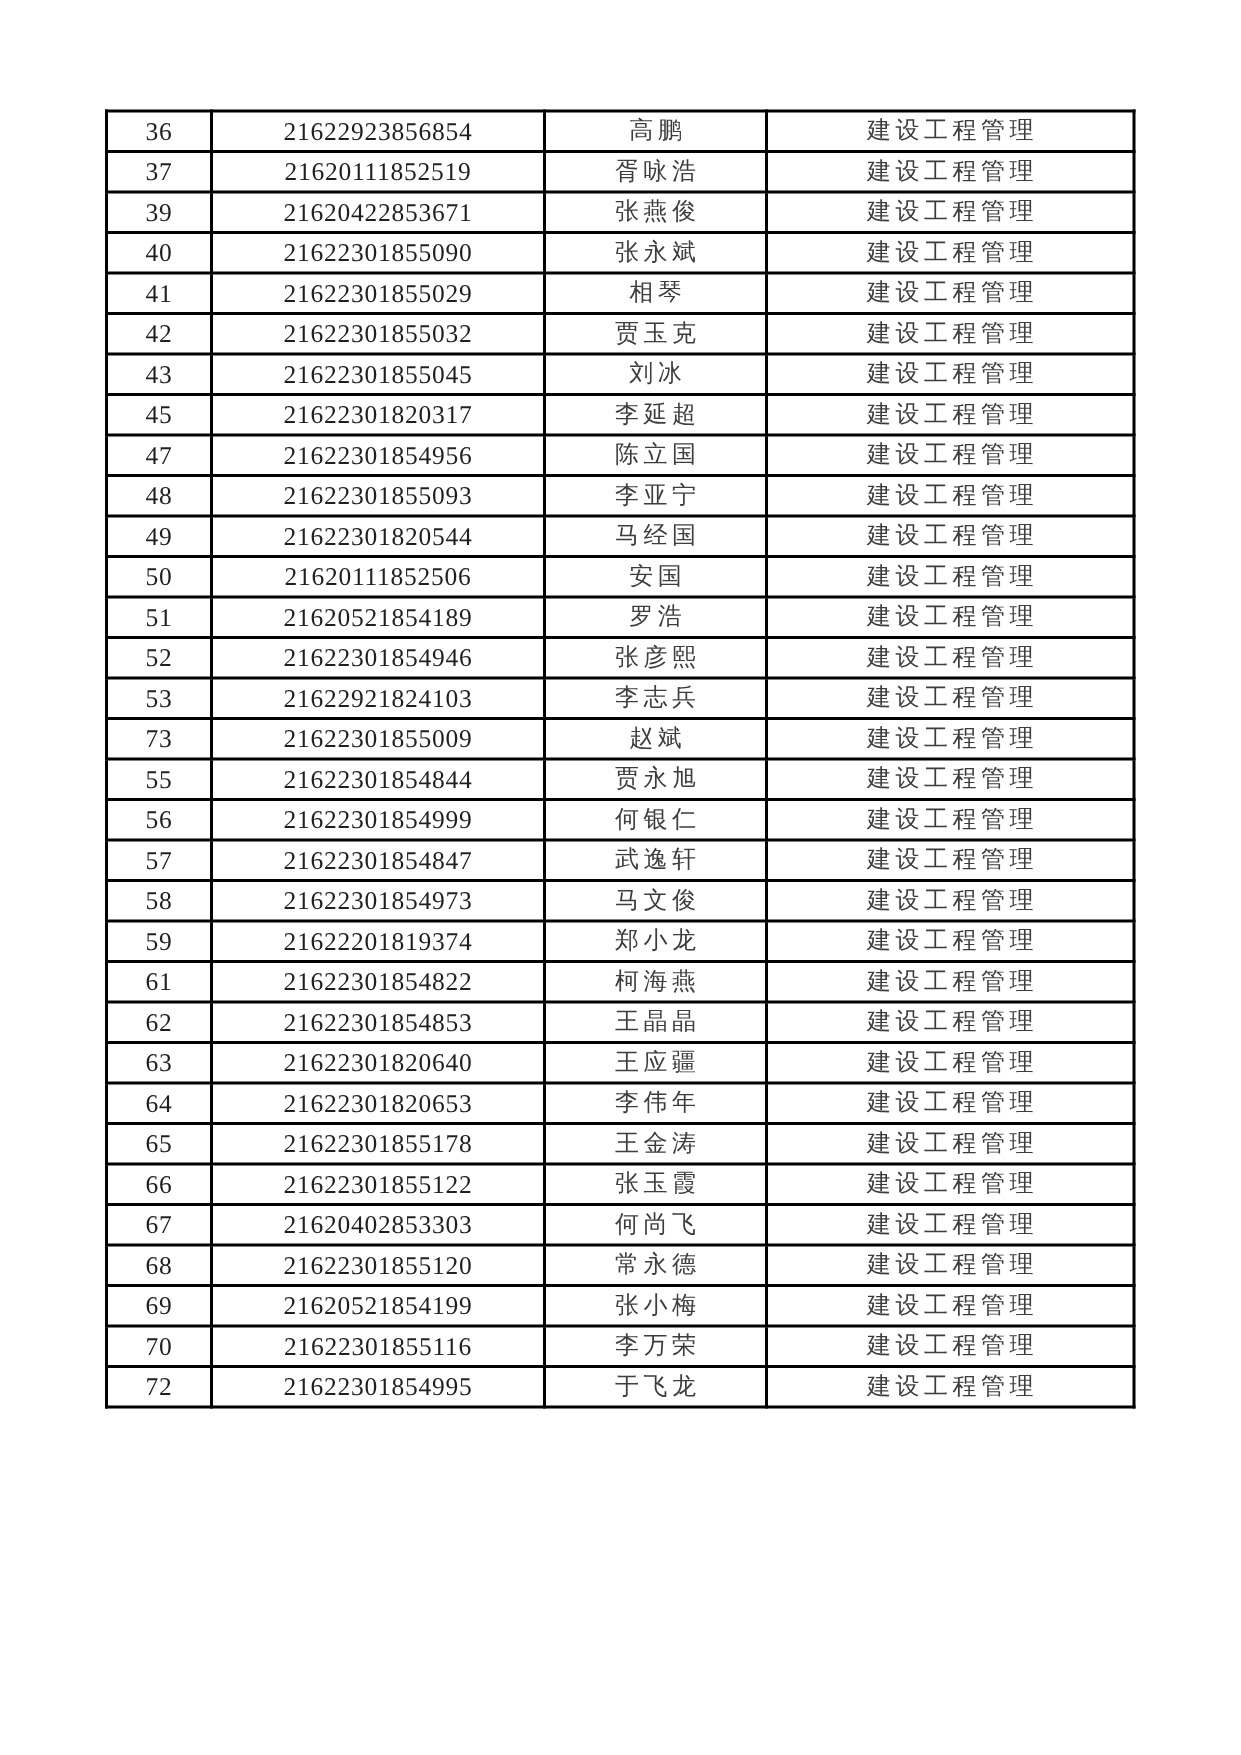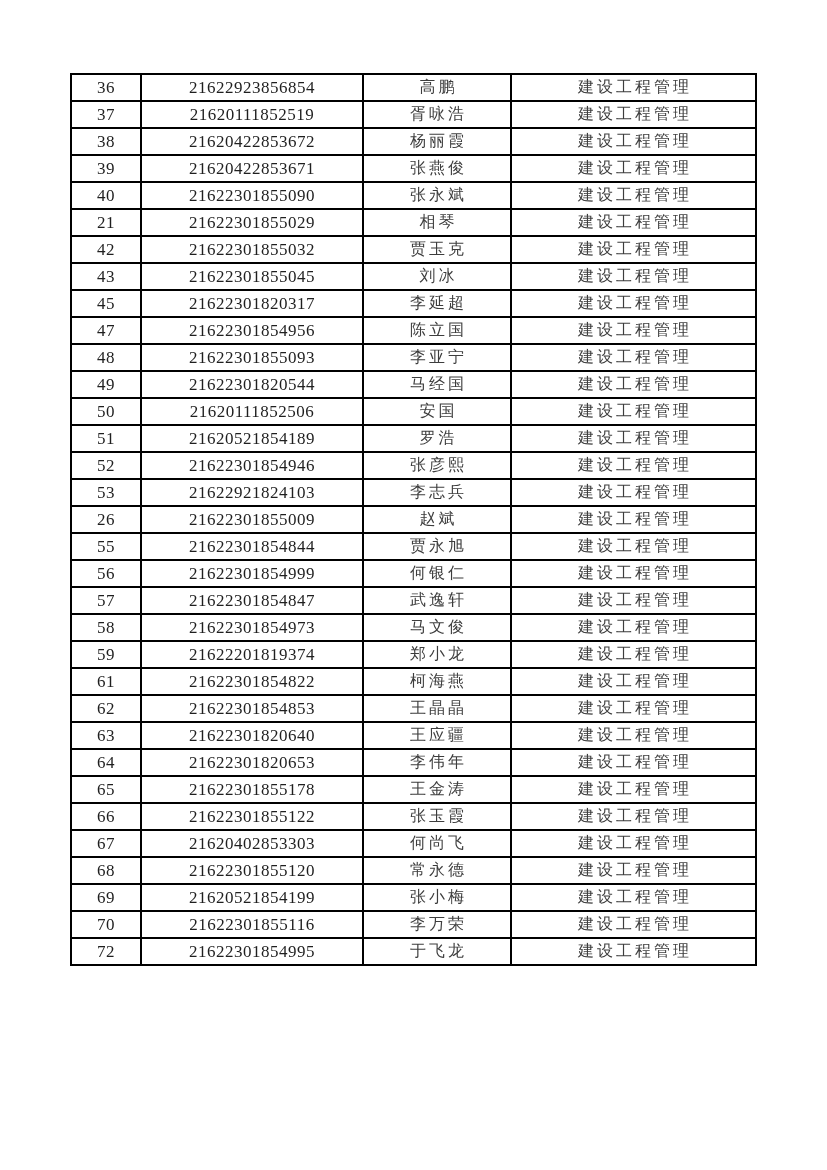--- a/index.html
+++ b/index.html
@@ -74,39 +74,33 @@
           <td class="cjk">高鹏</td>
           <td class="cjk">建设工程管理</td>
         </tr>
         <tr>
           <td class="num">37</td>
           <td class="num">21620111852519</td>
           <td class="cjk">胥咏浩</td>
           <td class="cjk">建设工程管理</td>
         </tr>
         <tr>
-          <td class="num">38</td>
-          <td class="num">21620422853672</td>
-          <td class="cjk">杨丽霞</td>
-          <td class="cjk">建设工程管理</td>
-        </tr>
-        <tr>
           <td class="num">39</td>
           <td class="num">21620422853671</td>
           <td class="cjk">张燕俊</td>
           <td class="cjk">建设工程管理</td>
         </tr>
         <tr>
           <td class="num">40</td>
           <td class="num">21622301855090</td>
           <td class="cjk">张永斌</td>
           <td class="cjk">建设工程管理</td>
         </tr>
         <tr>
-          <td class="num">21</td>
+          <td class="num">41</td>
           <td class="num">21622301855029</td>
           <td class="cjk">相琴</td>
           <td class="cjk">建设工程管理</td>
         </tr>
         <tr>
           <td class="num">42</td>
           <td class="num">21622301855032</td>
           <td class="cjk">贾玉克</td>
           <td class="cjk">建设工程管理</td>
         </tr>
@@ -158,21 +152,21 @@
           <td class="cjk">张彦熙</td>
           <td class="cjk">建设工程管理</td>
         </tr>
         <tr>
           <td class="num">53</td>
           <td class="num">21622921824103</td>
           <td class="cjk">李志兵</td>
           <td class="cjk">建设工程管理</td>
         </tr>
         <tr>
-          <td class="num">26</td>
+          <td class="num">73</td>
           <td class="num">21622301855009</td>
           <td class="cjk">赵斌</td>
           <td class="cjk">建设工程管理</td>
         </tr>
         <tr>
           <td class="num">55</td>
           <td class="num">21622301854844</td>
           <td class="cjk">贾永旭</td>
           <td class="cjk">建设工程管理</td>
         </tr>

